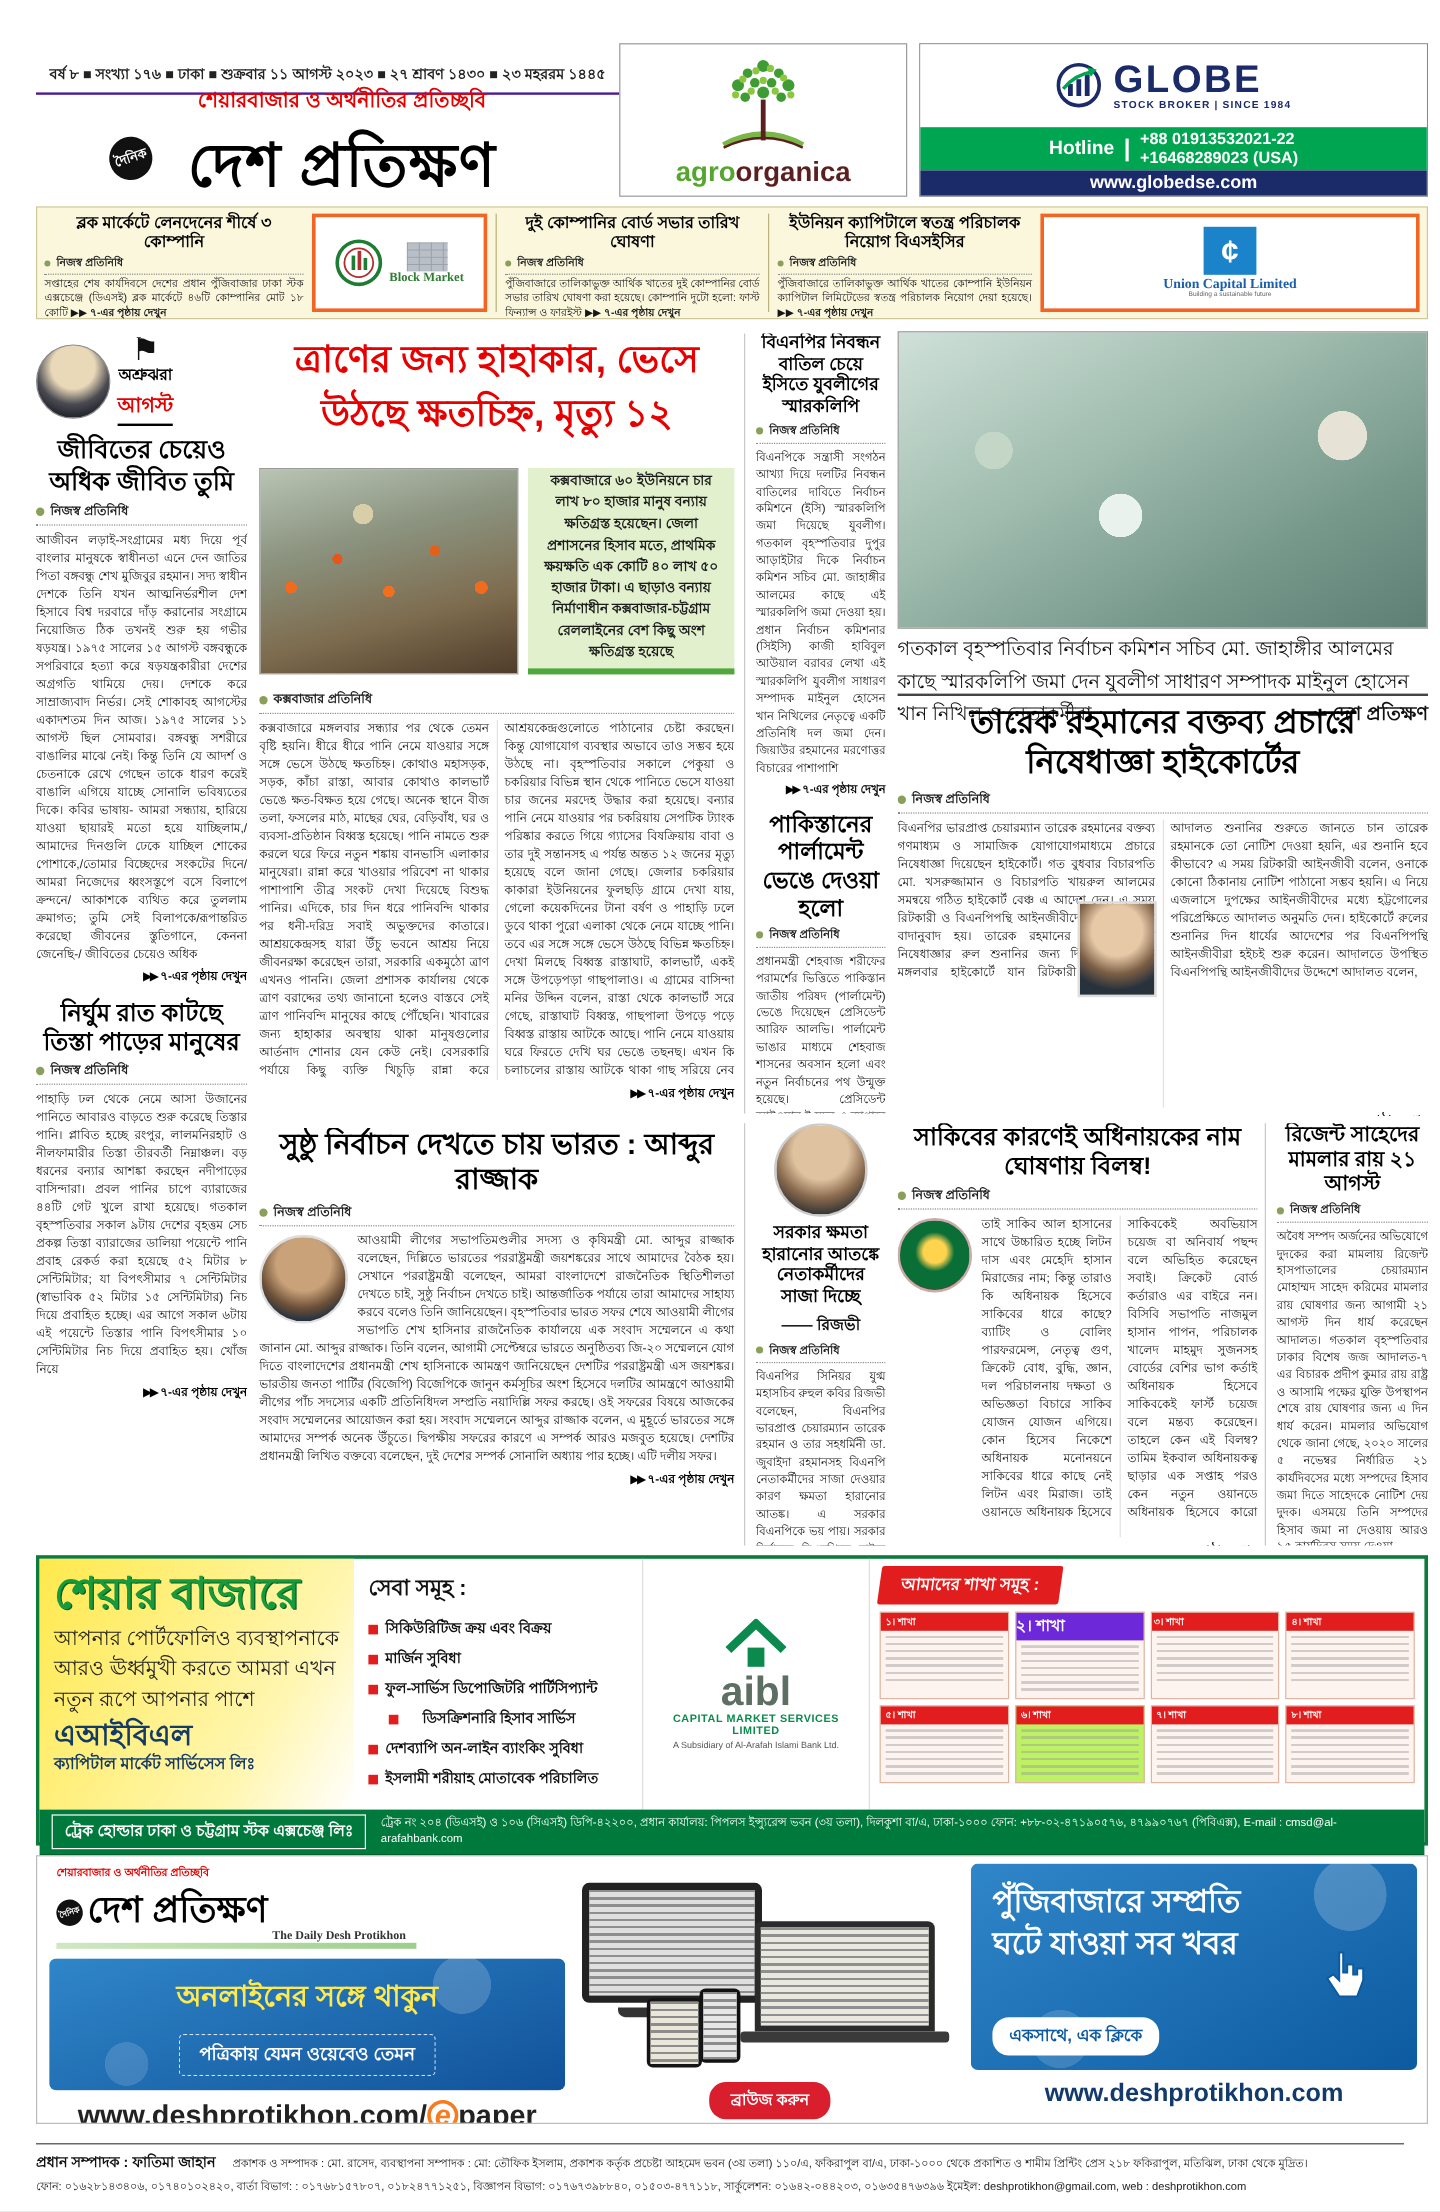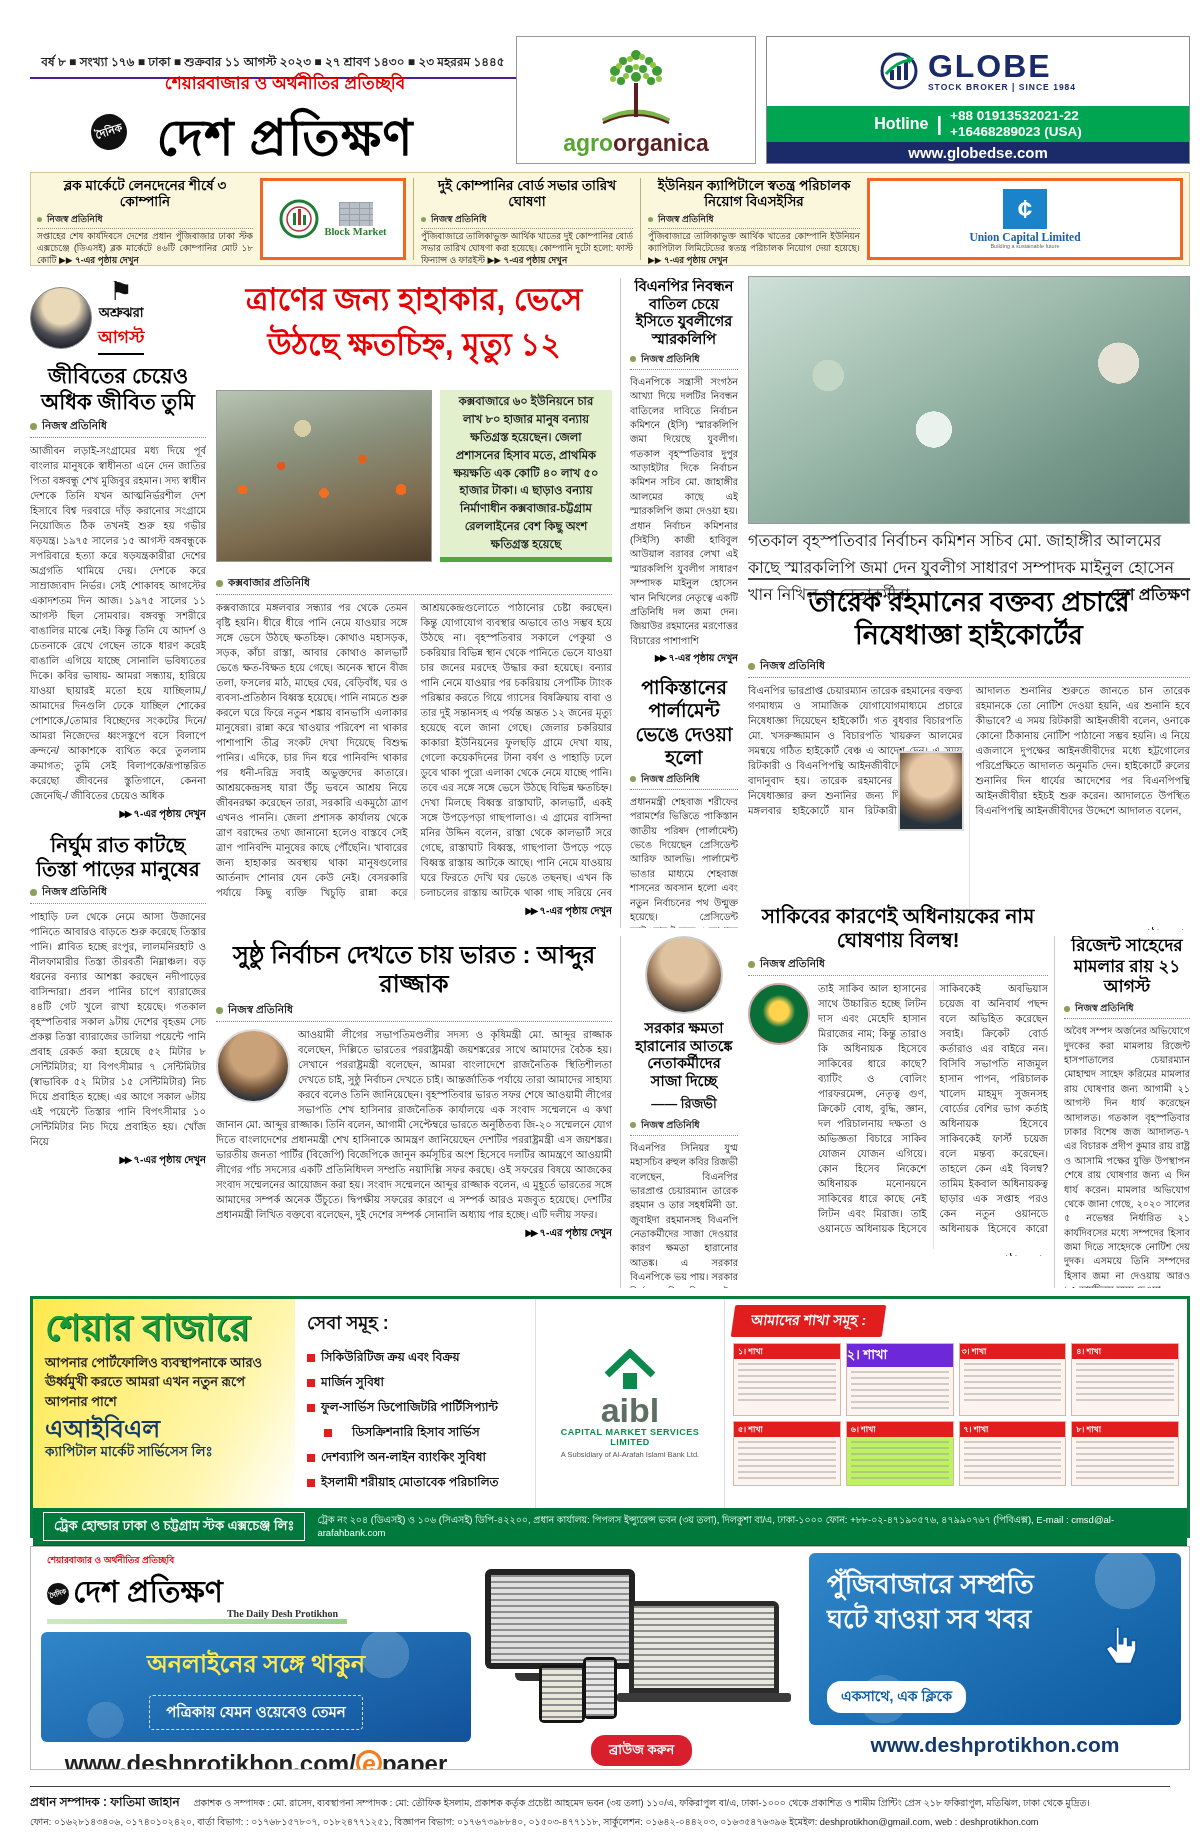--- a/index.html
+++ b/index.html
@@ -278,21 +278,21 @@
           <span>নিজস্ব প্রতিনিধি</span>
         </div>
       <div class="dotrule"></div>
       <div style="position:relative">
         <div style="position:absolute;left:150px;top:68px;width:66px;height:80px;background:radial-gradient(circle at 50% 30%,#e7c9a8 0 34%,#7d5f45 58%,#28323c 80%);border:2px solid #ddd"></div>
         <div class="body-txt cols2" style="height:240px">বিএনপির ভারপ্রাপ্ত চেয়ারম্যান তারেক রহমানের বক্তব্য গণমাধ্যম ও সামাজিক যোগাযোগমাধ্যমে প্রচারে নিষেধাজ্ঞা দিয়েছেন হাইকোর্ট। গত বুধবার বিচারপতি মো. খসরুজ্জামান ও বিচারপতি খায়রুল আলমের সমন্বয়ে গঠিত হাইকোর্ট বেঞ্চ এ আদেশ দেন। এ সময় রিটকারী ও বিএনপিপন্থি আইনজীবীদের দুপক্ষের মধ্যে বাদানুবাদ হয়। তারেক রহমানের বক্তব্য প্রচারে নিষেধাজ্ঞার রুল শুনানির জন্য দিন ঠিক করতে মঙ্গলবার হাইকোর্টে যান রিটকারী আইনজীবীরা। আদালত শুনানির শুরুতে জানতে চান তারেক রহমানকে তো নোটিশ দেওয়া হয়নি, এর শুনানি হবে কীভাবে? এ সময় রিটকারী আইনজীবী বলেন, ওনাকে কোনো ঠিকানায় নোটিশ পাঠানো সম্ভব হয়নি। এ নিয়ে এজলাসে দুপক্ষের আইনজীবীদের মধ্যে হট্টগোলের পরিপ্রেক্ষিতে আদালত অনুমতি দেন। হাইকোর্টে রুলের শুনানির দিন ধার্যের আদেশের পর বিএনপিপন্থি আইনজীবীরা হইচই শুরু করেন। আদালতে উপস্থিত বিএনপিপন্থি আইনজীবীদের উদ্দেশে আদালত বলেন,</div>
       </div>
       <div class="more"><span class="arr">▶▶</span><span>৭-এর পৃষ্ঠায় দেখুন</span></div>
     </div>
 
-    <div class="abs" style="left:748px;top:632px;width:300px;height:352px;overflow:hidden">
+    <div class="abs" style="left:748px;top:664px;width:300px;height:352px;overflow:hidden">
       <div class="hd" style="font-size:20px">সাকিবের কারণেই অধিনায়কের নাম ঘোষণায় বিলম্ব!</div>
       <div class="byline">
           <span class="bdot"></span>
           <span>নিজস্ব প্রতিনিধি</span>
         </div>
       <div class="dotrule"></div>
       <div style="position:relative">
         <div style="float:left;width:62px;height:62px;border-radius:50%;margin:2px 8px 4px 0;background:radial-gradient(circle at 50% 45%,#ffd34d 0 22%,#0a6e37 38%,#0a6e37 70%,#b71c1c 78%,#0a4f28 86%);border:2px solid #caa"></div>
         <div class="body-txt cols2" style="height:268px">তাই সাকিব আল হাসানের সাথে উচ্চারিত হচ্ছে লিটন দাস এবং মেহেদি হাসান মিরাজের নাম; কিন্তু তারাও কি অধিনায়ক হিসেবে সাকিবের ধারে কাছে? ব্যাটিং ও বোলিং পারফরমেন্স, নেতৃত্ব গুণ, ক্রিকেট বোধ, বুদ্ধি, জ্ঞান, দল পরিচালনায় দক্ষতা ও অভিজ্ঞতা বিচারে সাকিব যোজন যোজন এগিয়ে। কোন হিসেব নিকেশে অধিনায়ক মনোনয়নে সাকিবের ধারে কাছে নেই লিটন এবং মিরাজ। তাই ওয়ানডে অধিনায়ক হিসেবে সাকিবকেই অবভিয়াস চয়েজ বা অনিবার্য পছন্দ বলে অভিহিত করেছেন সবাই। ক্রিকেট বোর্ড কর্তারাও এর বাইরে নন। বিসিবি সভাপতি নাজমুল হাসান পাপন, পরিচালক খালেদ মাহমুদ সুজনসহ বোর্ডের বেশির ভাগ কর্তাই অধিনায়ক হিসেবে সাকিবকেই ফার্স্ট চয়েজ বলে মন্তব্য করেছেন। তাহলে কেন এই বিলম্ব? তামিম ইকবাল অধিনায়কত্ব ছাড়ার এক সপ্তাহ পরও কেন নতুন ওয়ানডে অধিনায়ক হিসেবে কারো নাম ঘোষণা করা গেলো না? বিসিবির সভা ডেকেও কি কারণে কোনো ইতিবাচক সিদ্ধান্ত নেয়া সম্ভব হলো না?</div>
       </div>
@@ -309,21 +309,21 @@
       <div class="body-txt" style="font-size:9.6px">অবৈধ সম্পদ অর্জনের অভিযোগে দুদকের করা মামলায় রিজেন্ট হাসপাতালের চেয়ারম্যান মোহাম্মদ সাহেদ করিমের মামলার রায় ঘোষণার জন্য আগামী ২১ আগস্ট দিন ধার্য করেছেন আদালত। গতকাল বৃহস্পতিবার ঢাকার বিশেষ জজ আদালত-৭ এর বিচারক প্রদীপ কুমার রায় রাষ্ট্র ও আসামি পক্ষের যুক্তি উপস্থাপন শেষে রায় ঘোষণার জন্য এ দিন ধার্য করেন। মামলার অভিযোগ থেকে জানা গেছে, ২০২০ সালের ৫ নভেম্বর নির্ধারিত ২১ কার্যদিবসের মধ্যে সম্পদের হিসাব জমা দিতে সাহেদকে নোটিশ দেয় দুদক। এসময়ে তিনি সম্পদের হিসাব জমা না দেওয়ায় আরও ১৫ কার্যদিবস সময় দেওয়া</div>
 
     </div>
   </div>
 
   <div class="abs" style="left:30px;top:1296px;width:1160px;height:242px;border:3px solid #0c7c3c;display:flex;flex-direction:column">
     <div style="flex:1;display:flex">
 
       <div style="width:262px;background:linear-gradient(120deg,#ffe94d 0%,#fff6b0 70%,#fff 100%);padding:10px 12px">
         <div style="font-size:36px;font-weight:900;color:#169a3c;text-shadow:1px 1px 0 #0b5e24;line-height:1.05">শেয়ার বাজারে</div>
-        <div style="font-size:13px;font-weight:bold;line-height:1.5;margin-top:6px;color:#222">আপনার পোর্টফোলিও ব্যবস্থাপনাকে আরও ঊর্ধ্বমুখী করতে আমরা এখন নতুন রূপে আপনার পাশে</div>
+        <div style="font-size:17px;font-weight:normal;line-height:1.5;margin-top:6px;color:#222">আপনার পোর্টফোলিও ব্যবস্থাপনাকে আরও ঊর্ধ্বমুখী করতে আমরা এখন নতুন রূপে আপনার পাশে</div>
         <div style="font-size:24px;font-weight:900;color:#143a66;margin-top:6px;line-height:1">এআইবিএল</div>
         <div style="font-size:13.5px;font-weight:bold;color:#143a66">ক্যাপিটাল মার্কেট সার্ভিসেস লিঃ</div>
       </div>
 
       <div style="width:240px;padding:10px 12px">
         <div style="font-size:18px;font-weight:900;margin-bottom:8px">সেবা সমূহ :</div>
         <div style="display:flex;align-items:baseline;gap:6px;margin:5px 0">
             <span style="width:8px;height:8px;background:#e11d1d;flex:0 0 auto;align-self:center"></span>
             <span style="font-size:12px;font-weight:bold">সিকিউরিটিজ ক্রয় এবং বিক্রয়</span>
           </div>

